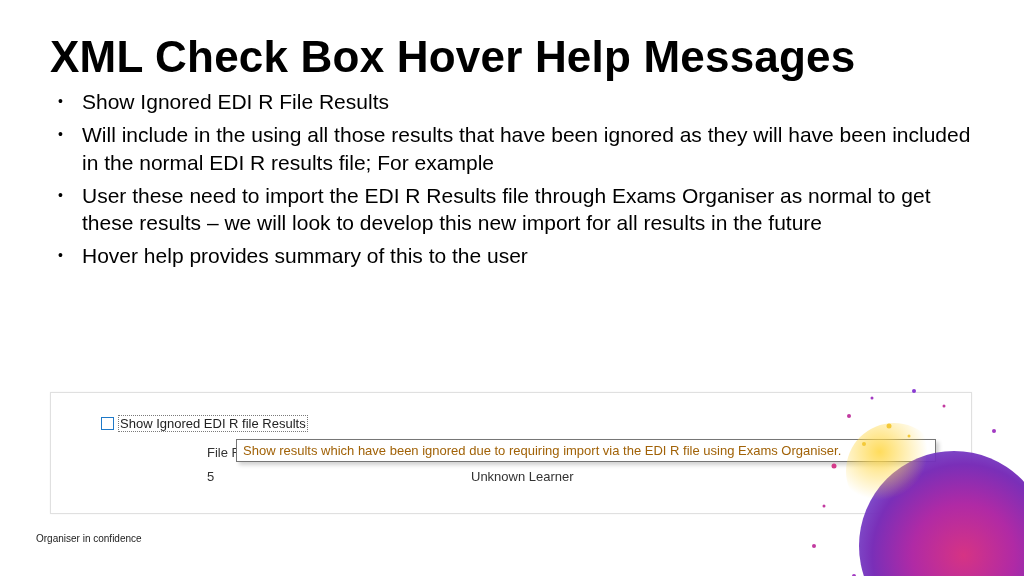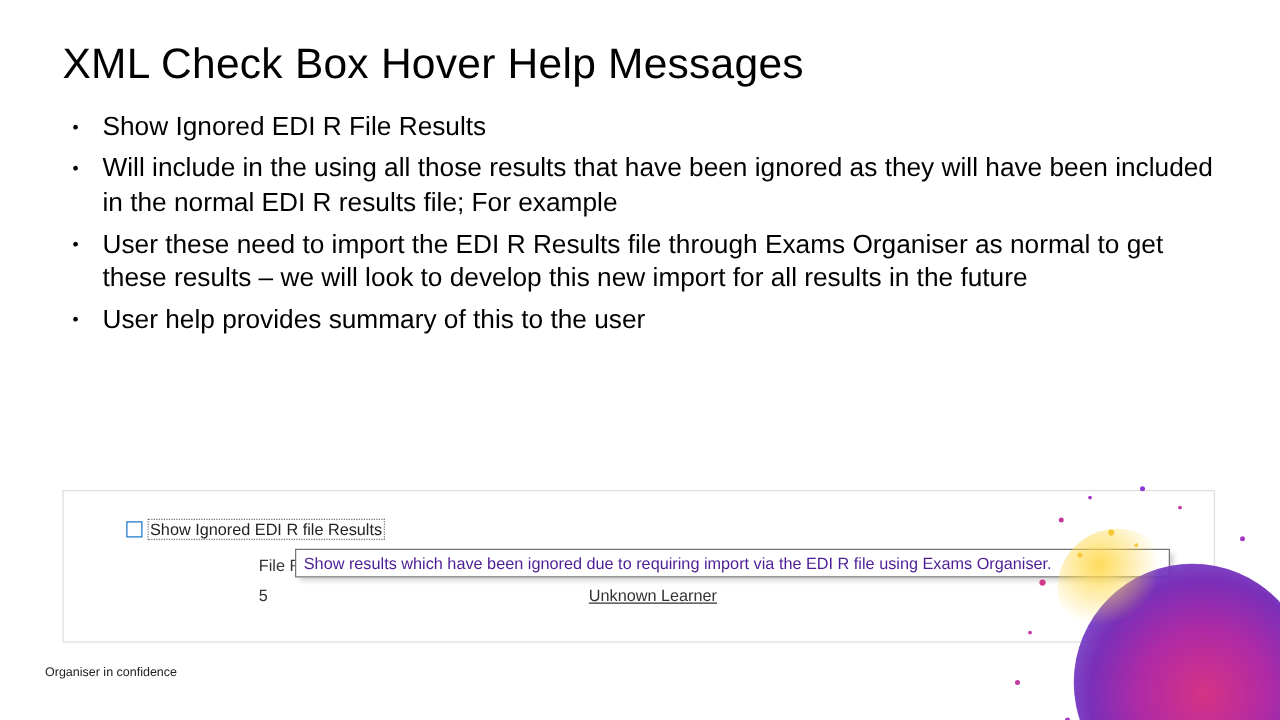--- a/index.html
+++ b/index.html
@@ -15,22 +15,22 @@
   }
   .slide {
     position: relative;
     width: 1024px;
     height: 576px;
   }
   .title {
     position: absolute;
     left: 50px;
     top: 32px;
-    font-size: 34px;
-    font-weight: 400;
+    font-size: 44px;
+    font-weight: 700;
     letter-spacing: 0.2px;
   }
   .content {
     position: absolute;
     left: 50px;
     top: 88px;
     right: 40px;
     font-size: 21px;
     line-height: 1.3;
   }
@@ -117,39 +117,38 @@
   }
   .tooltip {
     position: absolute;
     left: 185px;
     top: 46px;
     width: 686px;
     background: #ffffff;
     border: 1px solid #767676;
     padding: 3px 6px;
     font-size: 13px;
-    color: #4c1d95;
+    color: #a16207;
     box-shadow: 3px 3px 4px rgba(0,0,0,0.18);
     white-space: nowrap;
     overflow: hidden;
   }
   .num5 {
     position: absolute;
     left: 156px;
     top: 76px;
     font-size: 13px;
     color: #333;
   }
   .unk {
     position: absolute;
     left: 420px;
     top: 76px;
     font-size: 13px;
     color: #333;
-    text-decoration: underline;
   }
 
   .footer {
     position: absolute;
     left: 36px;
     bottom: 32px;
     font-size: 10px;
     color: #222;
   }
 
@@ -170,21 +169,21 @@
 
   <div class="title">XML Check Box Hover Help Messages</div>
 
   <div class="content">
     <ul class="outer">
       <li>Show Ignored EDI R File Results</li>
       <li>
         <span>Will include in the using all those results that have been ignored as they will have been included in the normal EDI R results file; For example</span>
       </li>
       <li>User these need to import the EDI R Results file through Exams Organiser as normal to get these results – we will look to develop this new import for all results in the future</li>
-      <li>User help provides summary of this to the user</li>
+      <li>Hover help provides summary of this to the user</li>
     </ul>
   </div>
 
   <div class="inset">
     <div class="chk-row">
       <span class="chk-box"></span>
       <span class="chk-label">Show Ignored EDI R file Results</span>
     </div>
     <div class="file-label">File R</div>
     <div class="tooltip">Show results which have been ignored due to requiring import via the EDI R file using Exams Organiser.</div>

